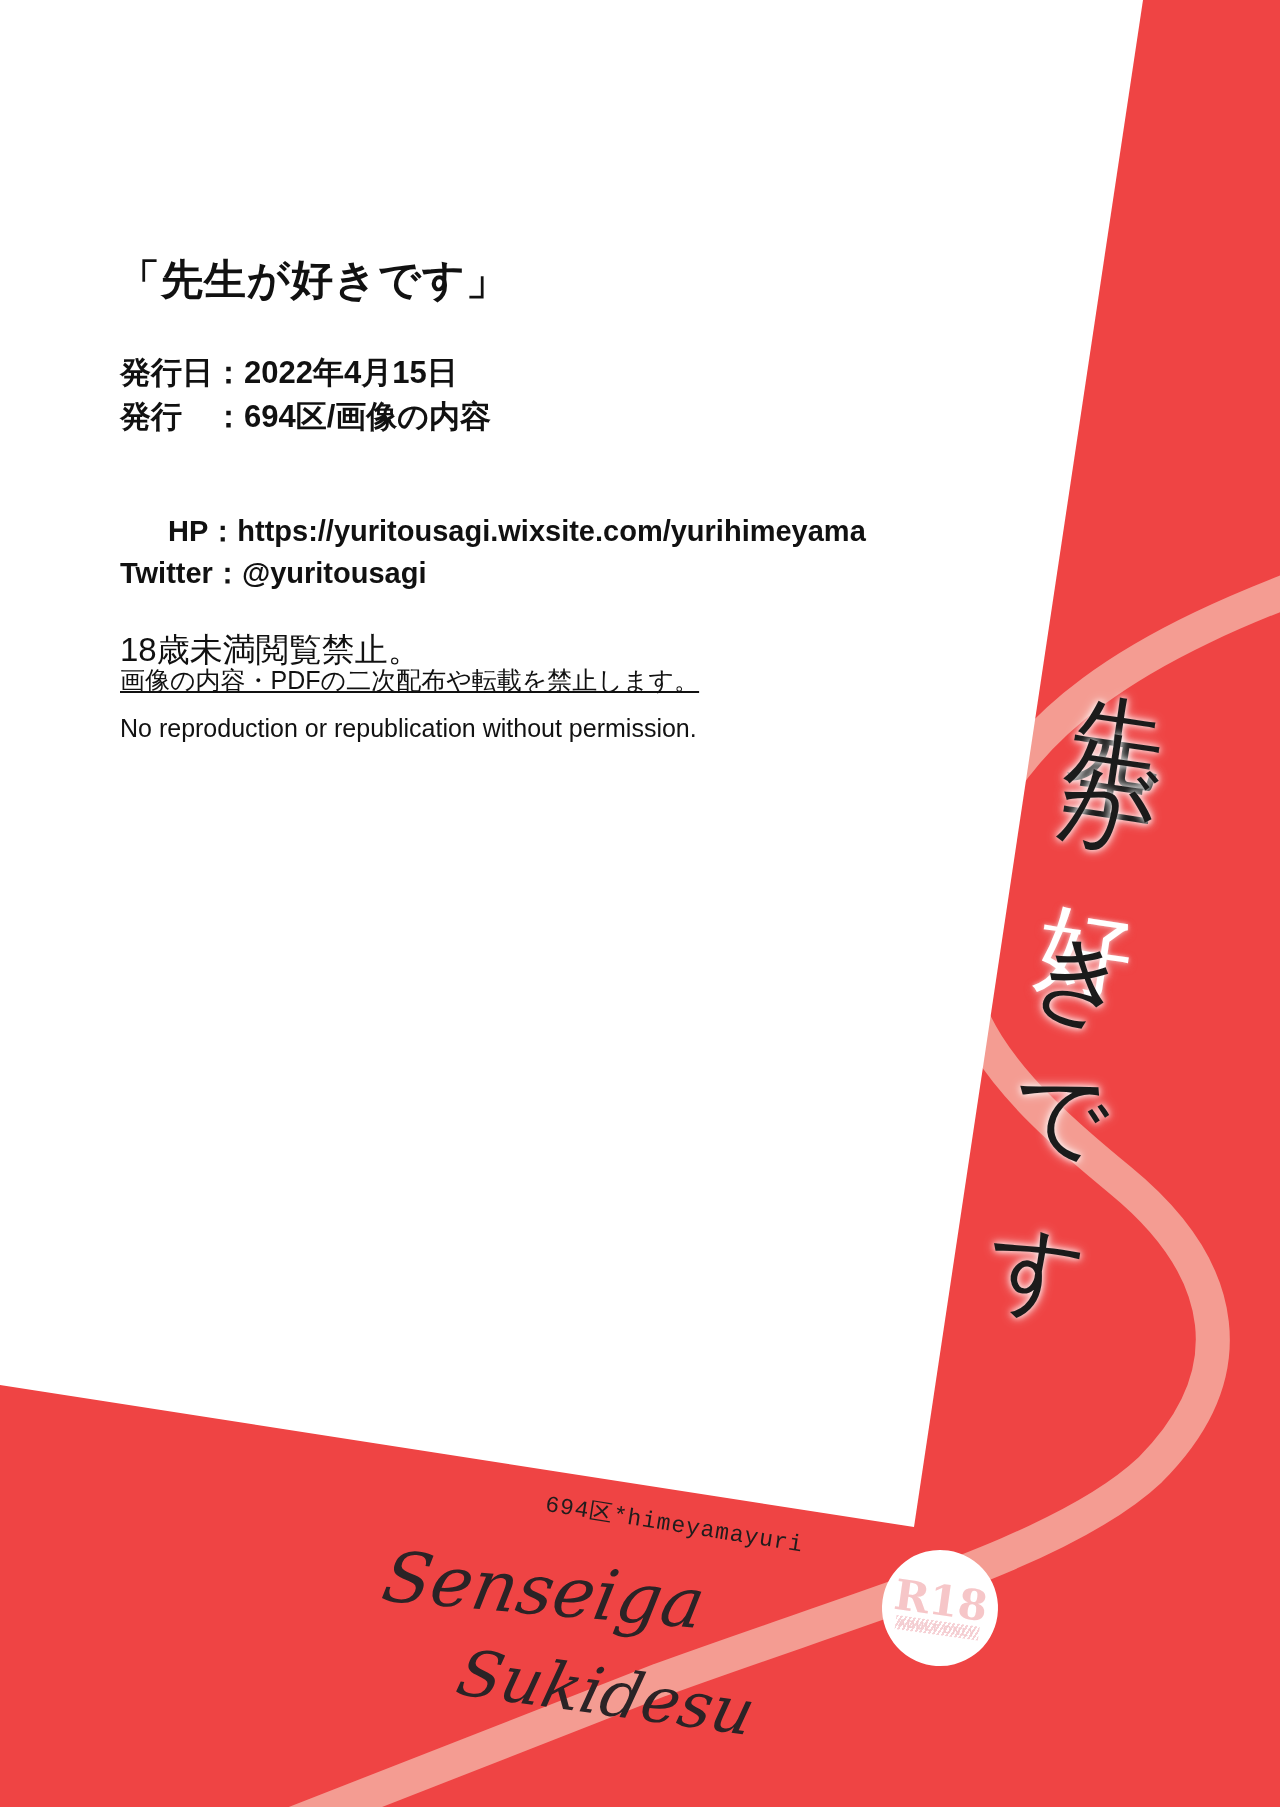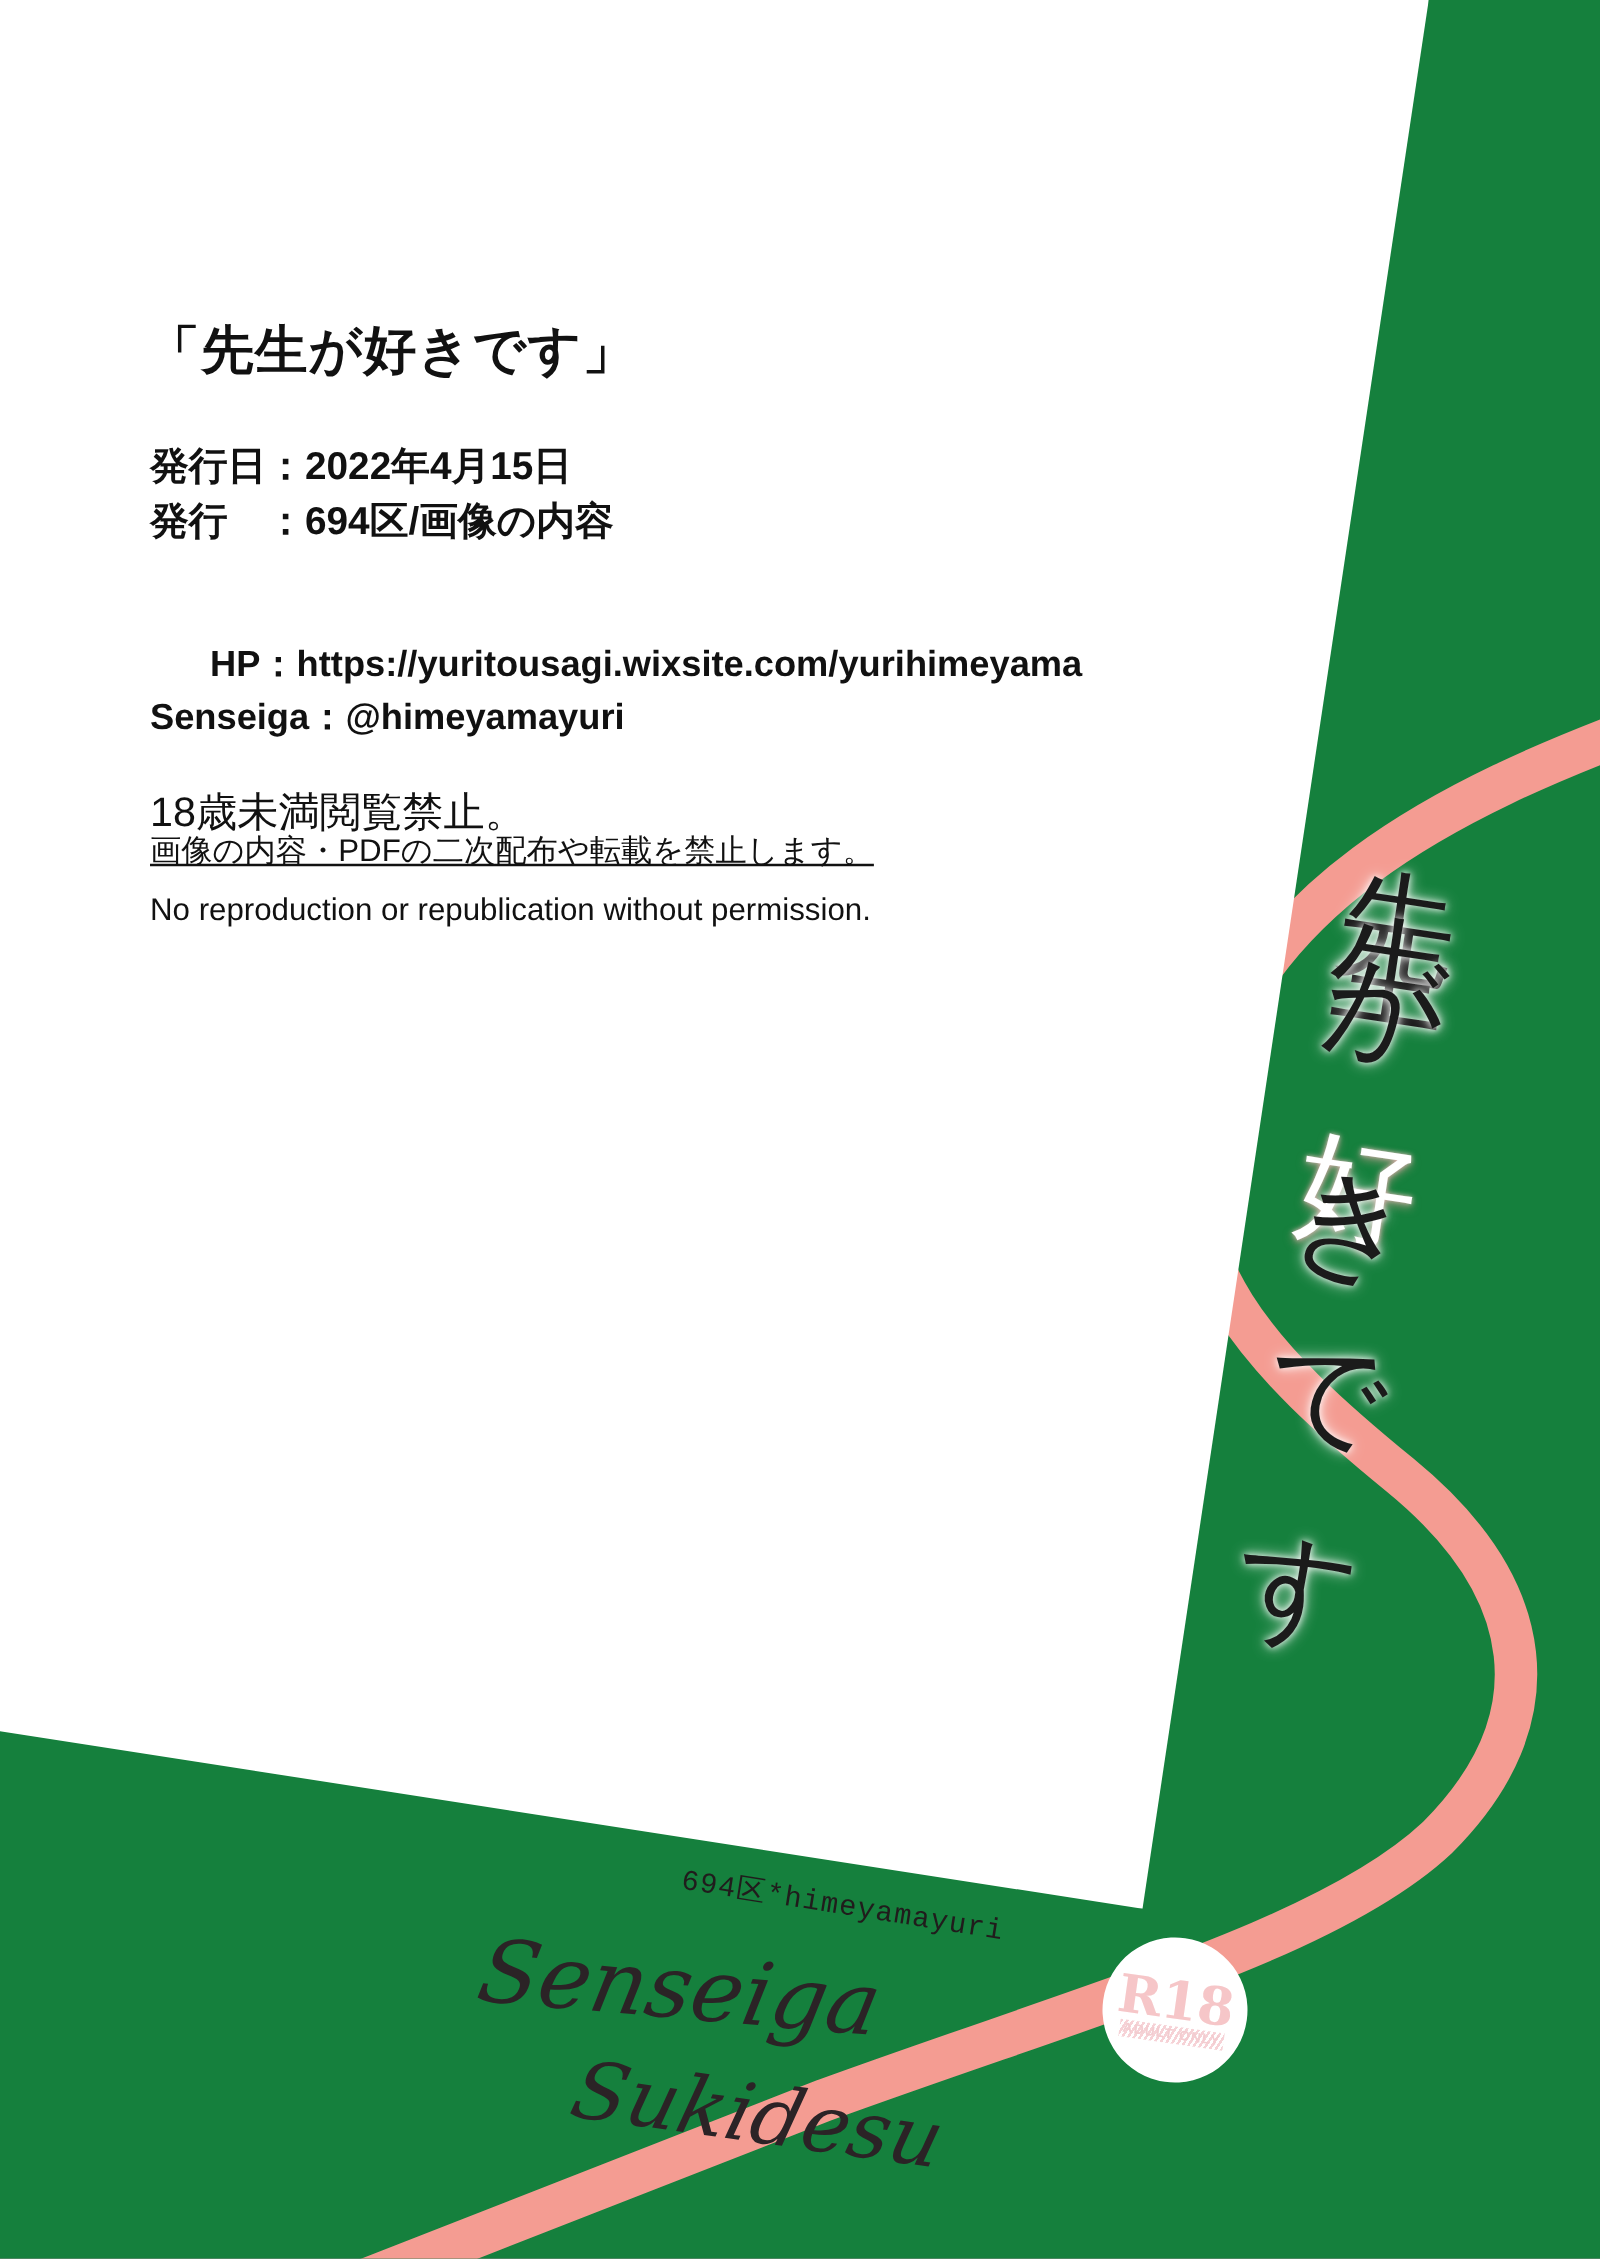--- a/index.html
+++ b/index.html
@@ -1,20 +1,20 @@
 <!DOCTYPE html>
 <html><head>
 <meta charset="utf-8">
 <style>
   html,body { margin:0; padding:0; background:#888; }
   .canvas {
     position:relative;
     width:1280px; height:1807px;
     margin:0 auto;
-    background:#15803d;
+    background:#ef4444;
     overflow:hidden;
     font-family:"Liberation Sans","DejaVu Sans",sans-serif;
     color:#1a1a1a;
     text-align:right;
   }
   
   .ribbon-svg { position:absolute; left:0; top:0; width:1280px; height:1807px; z-index:1; }
   
   .white-sheet {
     position:absolute; left:0; top:0; width:1280px; height:1807px;
@@ -87,21 +87,21 @@
              L 200 1860" fill="none" stroke="#f49c92" stroke-width="34"></path>
   </svg>
 
   <div class="white-sheet"></div>
 
   <div class="colophon">
     <div class="line title-line">「先生が好きです」</div>
     <div class="line date-line">発行日：2022年4月15日</div>
     <div class="line publisher-line">発行　：694区/画像の内容</div>
     <div class="line hp-line">HP：https://yuritousagi.wixsite.com/yurihimeyama</div>
-    <div class="line twitter-line">Senseiga：@himeyamayuri</div>
+    <div class="line twitter-line">Twitter：@yuritousagi</div>
     <div class="line notice1">18歳未満閲覧禁止。</div>
     <div class="line notice2">画像の内容・PDFの二次配布や転載を禁止します。</div>
     <div class="line notice3">No reproduction or republication without permission.</div>
   </div>
 
   <div class="side-title">
     <span class="side-char">先</span><span class="side-char">生</span><span class="side-char">が</span><span class="side-char hl">好</span><span class="side-char">き</span><span class="side-char">で</span><span class="side-char">す</span>
   </div>
 
   <div class="circle-credit">694区*himeyamayuri</div>

